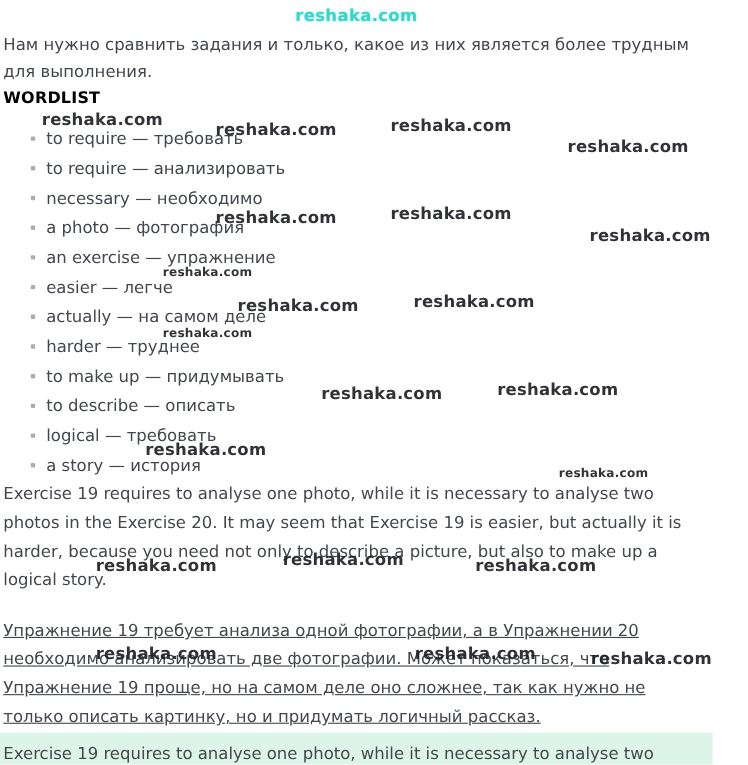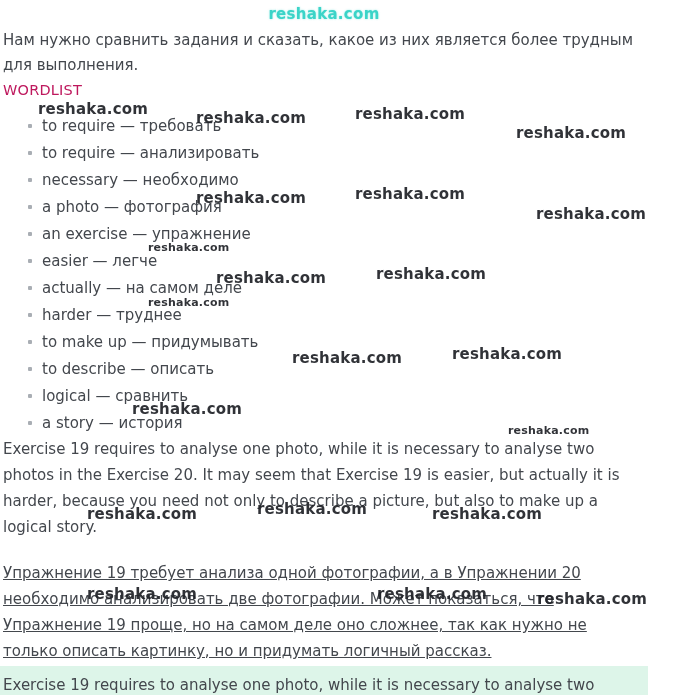--- a/index.html
+++ b/index.html
@@ -23,25 +23,25 @@
     text-shadow: 0 0 2px rgba(59, 212, 200, 0.55);
   }
 
   .intro {
     font-size: 15px; line-height: 25px;
     margin-top: 5px;
     padding: 0 8px 0 3px;
   }
 
   .wordlist-heading {
-    font-size: 14.5px; font-weight: 400;
+    font-size: 14.5px; font-weight: 700;
     margin-top: 4px;
     padding-left: 3px;
     letter-spacing: 0.2px;
-    color: #be185d;
+    color: #000000;
   }
 
   ul.wordlist { list-style: none; margin-top: 14px; }
   .word-item {
     display: flex; align-items: center;
     height: 27px;
     font-size: 15px;
     padding-left: 28px;
   }
   .bullet {
@@ -79,21 +79,21 @@
     letter-spacing: 0.2px;
   }
 </style>
 </head>
 <body>
 
 <div class="page">
 
   <div class="top-watermark">reshaka.com</div>
 
-  <p class="intro">Нам нужно сравнить задания и сказать, какое из них является более трудным для выполнения.</p>
+  <p class="intro">Нам нужно сравнить задания и только, какое из них является более трудным для выполнения.</p>
 
   <h2 class="wordlist-heading">WORDLIST</h2>
 
   <ul class="wordlist">
     <li class="word-item">
       <span class="bullet"></span>
       <span>to require — требовать</span>
     </li>
     <li class="word-item">
       <span class="bullet"></span>
@@ -126,21 +126,21 @@
     <li class="word-item">
       <span class="bullet"></span>
       <span>to make up — придумывать</span>
     </li>
     <li class="word-item">
       <span class="bullet"></span>
       <span>to describe — описать</span>
     </li>
     <li class="word-item">
       <span class="bullet"></span>
-      <span>logical — сравнить</span>
+      <span>logical — требовать</span>
     </li>
     <li class="word-item">
       <span class="bullet"></span>
       <span>a story — история</span>
     </li>
   </ul>
 
   <p class="para para-en">Exercise 19 requires to analyse one photo, while it is necessary to analyse two photos in the Exercise 20. It may seem that Exercise 19 is easier, but actually it is harder, because you need not only to describe a picture, but also to make up a logical story.</p>
 
   <p class="para para-ru">Упражнение 19 требует анализа одной фотографии, а в Упражнении 20 необходимо анализировать две фотографии. Может показаться, что Упражнение 19 проще, но на самом деле оно сложнее, так как нужно не только описать картинку, но и придумать логичный рассказ.</p>

